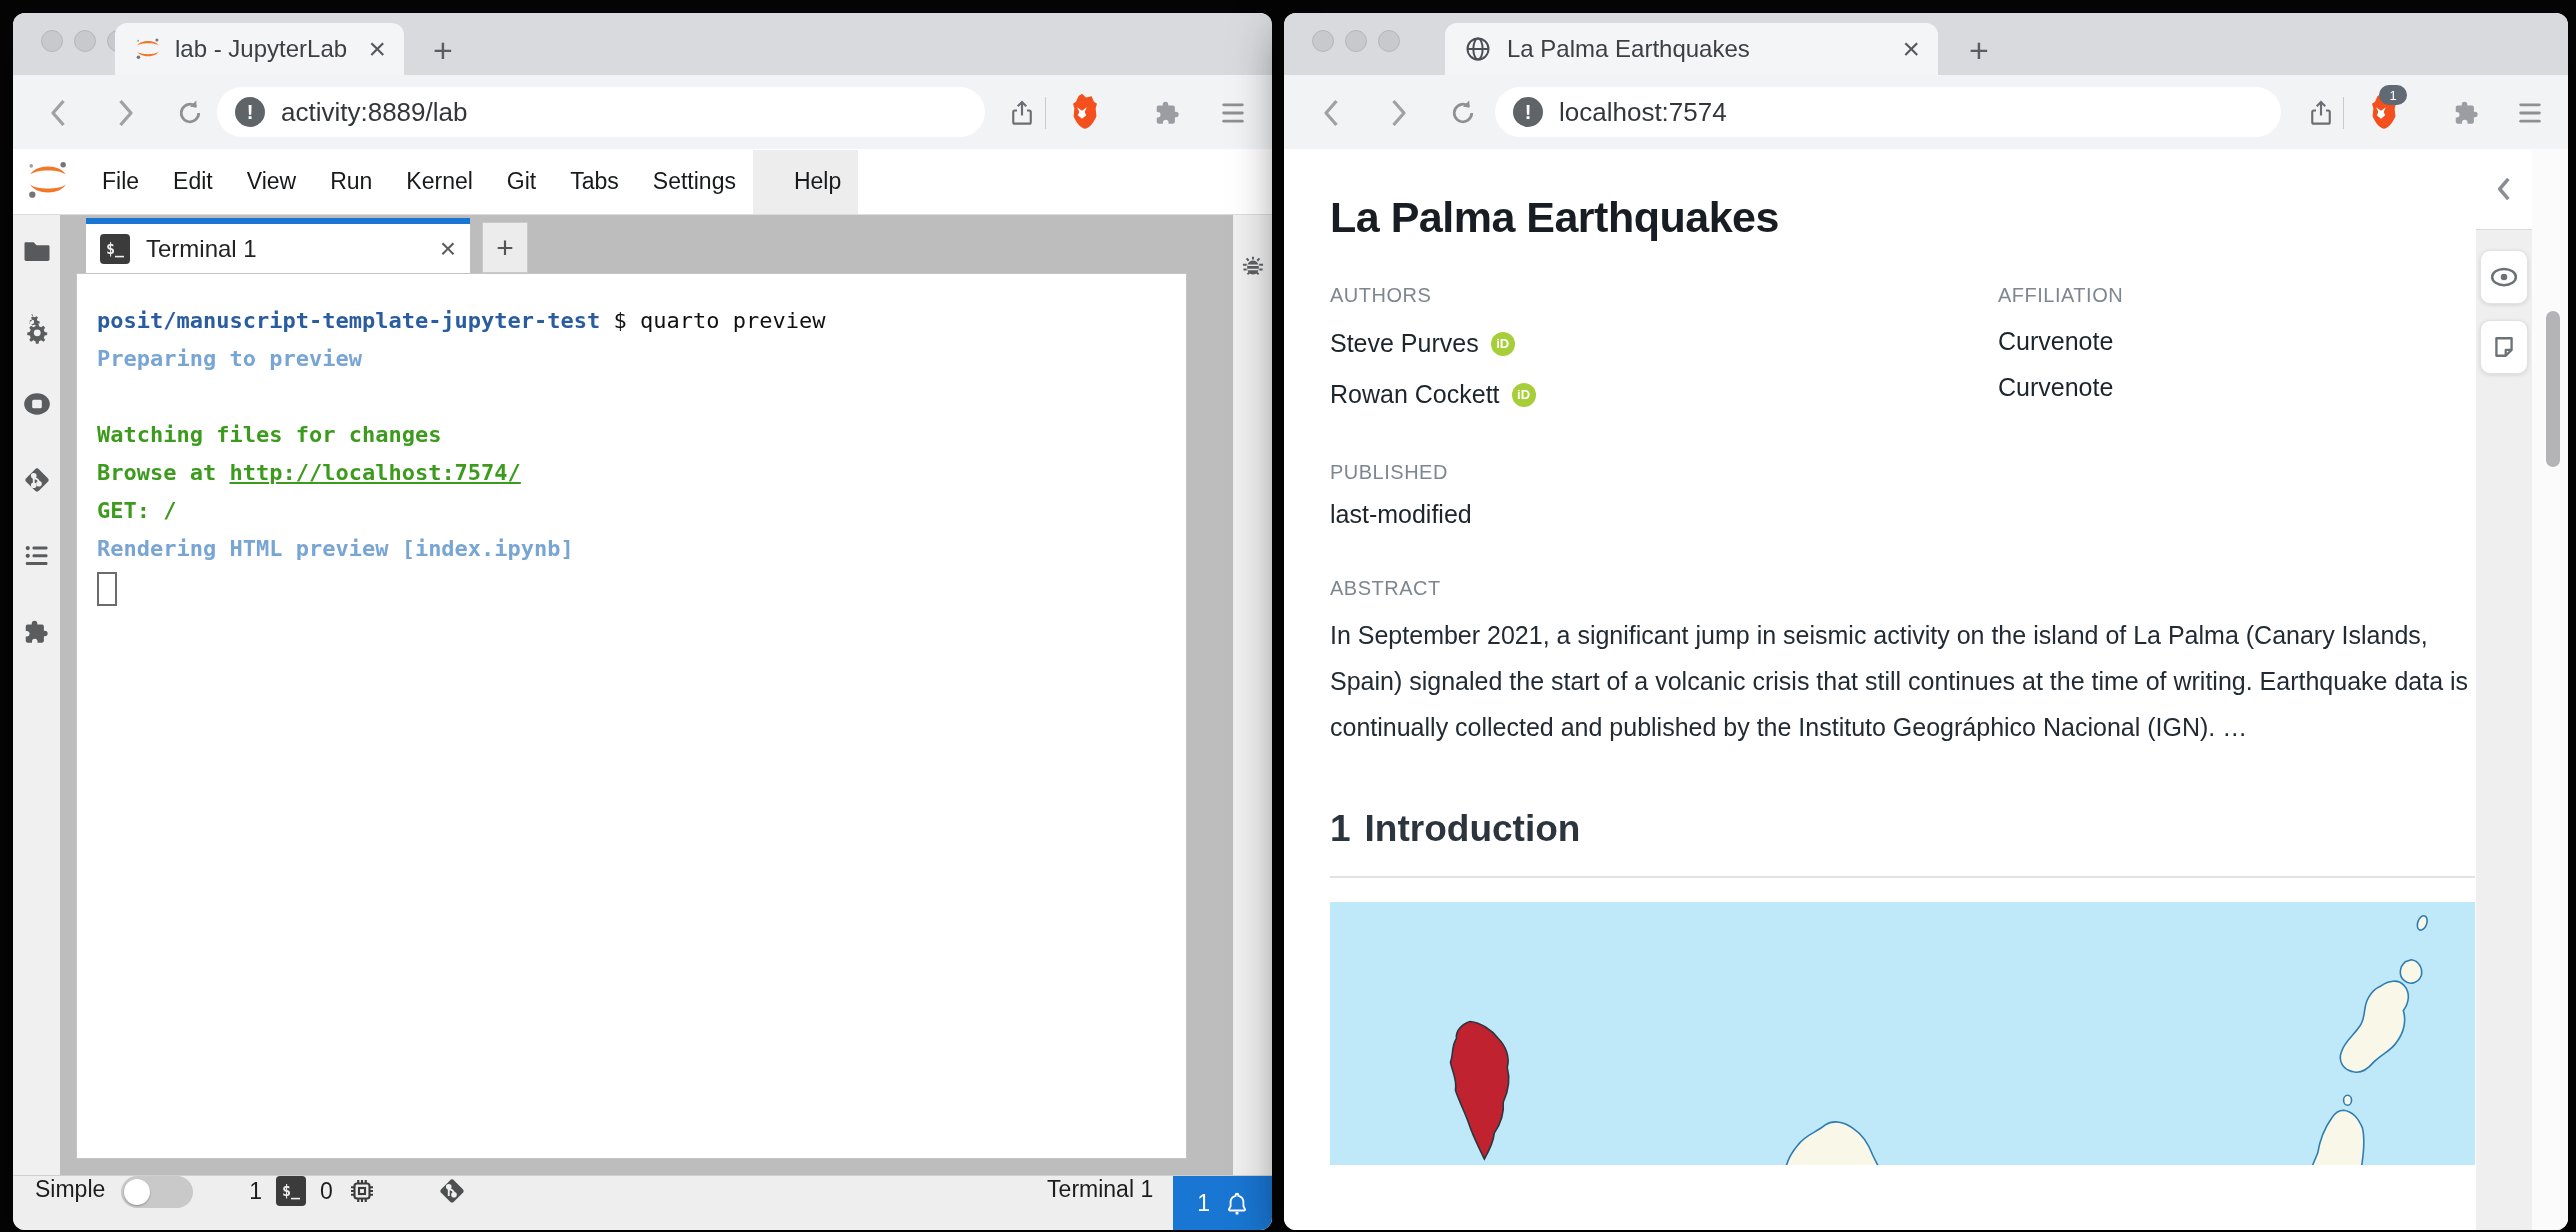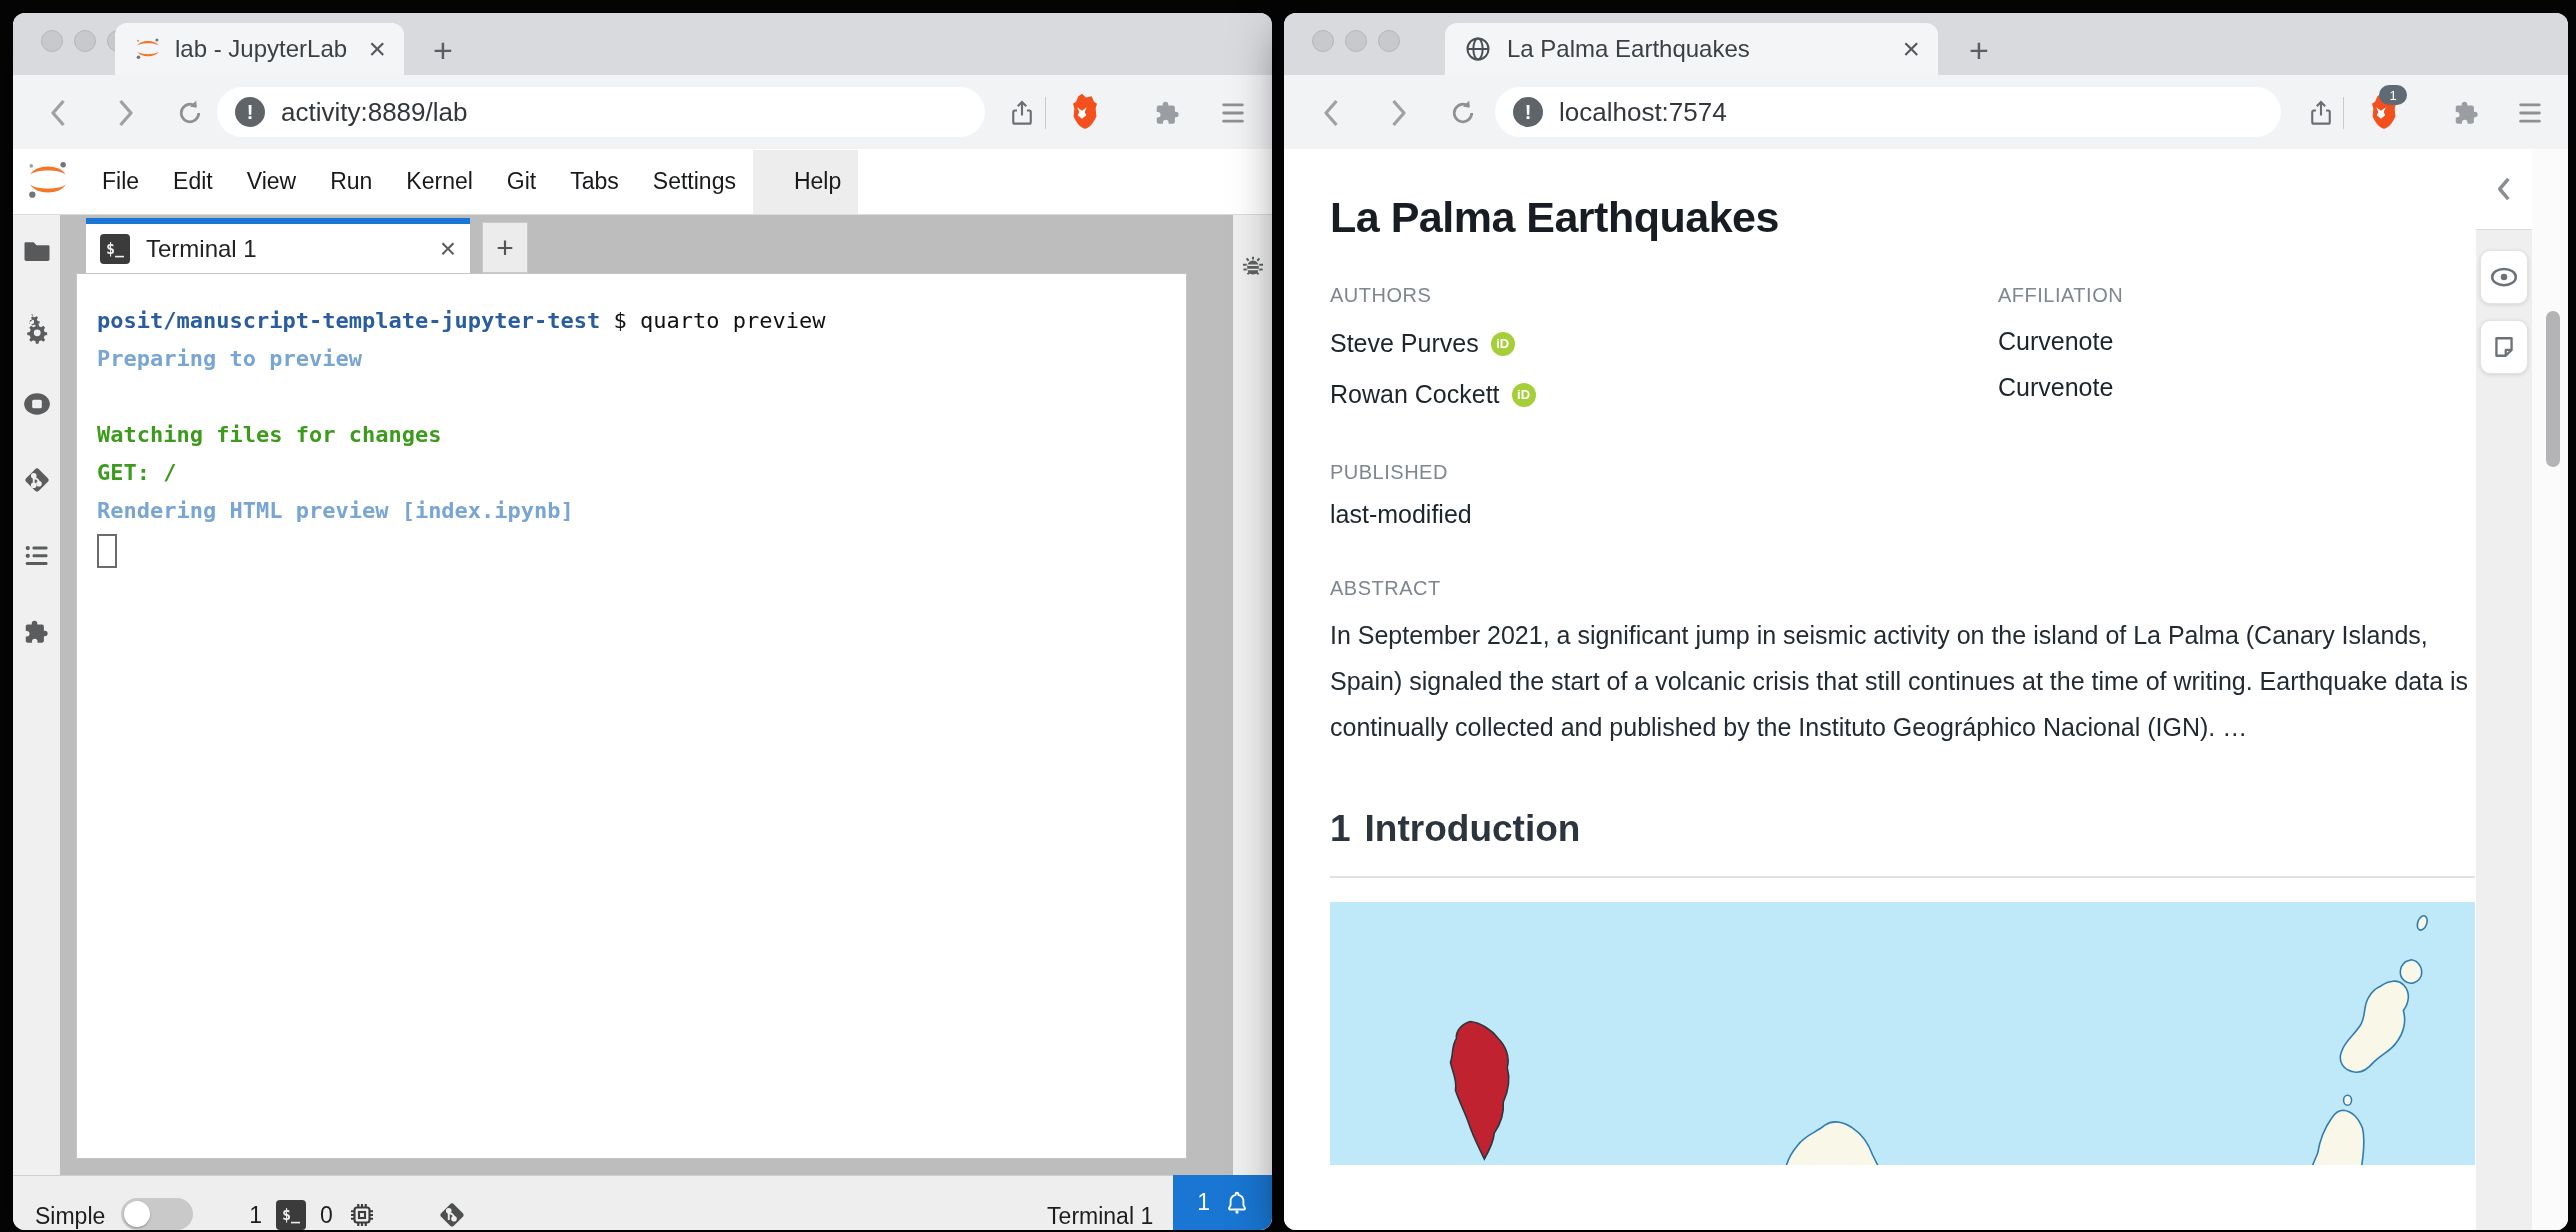--- a/index.html
+++ b/index.html
@@ -42,21 +42,21 @@
   .dock-tab .dclose{font-size:28px;color:#595959;}
   .dock-newtab{position:absolute;left:422px;top:7px;width:46px;height:51px;background:#ececec;border:1px solid #c9c9c9;box-sizing:border-box;display:flex;align-items:center;justify-content:center;font-size:30px;color:#555;}
   .term-panel{position:absolute;left:16px;top:58px;right:46px;bottom:16px;background:#fff;border:1px solid #c4c4c4;box-sizing:border-box;padding:28px 0 0 20px;overflow:hidden;}
   .term-line{font-family:"DejaVu Sans Mono",monospace;font-size:22px;line-height:38px;white-space:pre;font-weight:bold;}
   .c-plain{color:#101010;font-weight:normal;}
   .c-path{color:var(--term-path);}
   .c-info{color:var(--term-info);}
   .c-ok{color:var(--term-ok);}
   .c-link{color:var(--term-ok);text-decoration:underline;}
   .term-cursor{width:16px;height:30px;border:2px solid #6b6b6b;margin-top:4px;}
-  .jlab-status{position:absolute;left:0;bottom:0;right:0;height:55px;background:#eeeeee;border-top:1px solid #cfcfcf;box-sizing:border-box;display:flex;align-items:flex-end;font-size:23px;color:#1d1d1d;}
+  .jlab-status{position:absolute;left:0;bottom:0;right:0;height:55px;background:#eeeeee;border-top:1px solid #cfcfcf;box-sizing:border-box;display:flex;align-items:flex-start;font-size:23px;color:#1d1d1d;}
   .toggle{width:72px;height:32px;border-radius:16px;background:#c9c9c9;position:relative;margin-left:16px;}
   .toggle .knob{position:absolute;left:3px;top:3px;width:26px;height:26px;border-radius:50%;background:#fff;box-shadow:0 1px 2px rgba(0,0,0,.3);}
   .statgroup{display:flex;align-items:center;gap:14px;margin-left:56px;}
   .notif{height:55px;background:var(--accent-blue);display:flex;align-items:center;justify-content:center;gap:12px;color:#fff;font-size:23px;padding:0 20px 0 24px;margin-left:20px;}
 
   
   .page{position:absolute;left:0;top:136px;right:0;bottom:0;background:#fff;}
   .article{position:absolute;left:46px;top:0;width:1145px;}
   .a-title{margin:44px 0 0 0;font-size:43px;font-weight:bold;color:#171d23;letter-spacing:-0.5px;}
   .meta{position:relative;margin-top:42px;}
@@ -255,20 +255,21 @@
           <span class="dtitle">Terminal 1</span>
           <span class="dclose">×</span>
         </div>
         <div class="dock-newtab">+</div>
         <div class="term-panel">
           <div>
               <div class="term-line"><span class="c-path">posit/manuscript-template-jupyter-test</span><span class="c-plain"> $ quarto preview</span></div>
               <div class="term-line"><span class="c-info">Preparing to preview</span></div>
               <div class="term-line">&nbsp;</div>
               <div class="term-line"><span class="c-ok">Watching files for changes</span></div>
+              <div class="term-line"><span class="c-ok">Browse at </span><span class="c-link">http://localhost:7574/</span></div>
               <div class="term-line"><span class="c-ok">GET: /</span></div>
               <div class="term-line"><span class="c-info">Rendering HTML preview [index.ipynb]</span></div>
             </div>
           <div class="term-cursor"></div>
         </div>
       </div>
     </div>
 
     <div class="jlab-status">
       <span style="margin-left:22px;">Simple</span>

